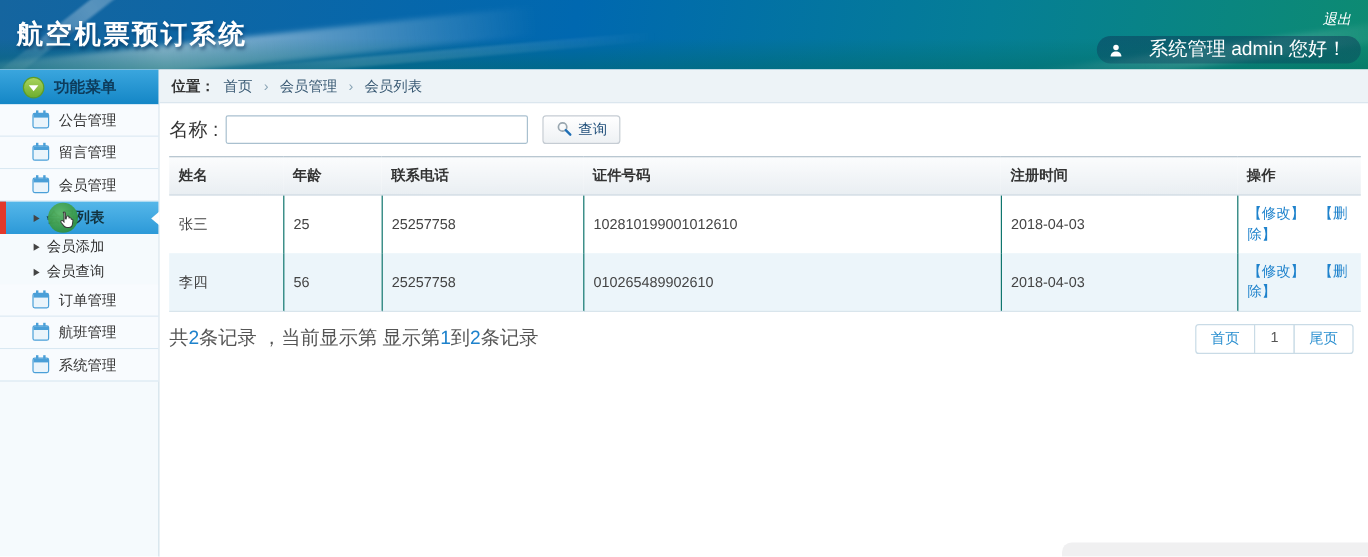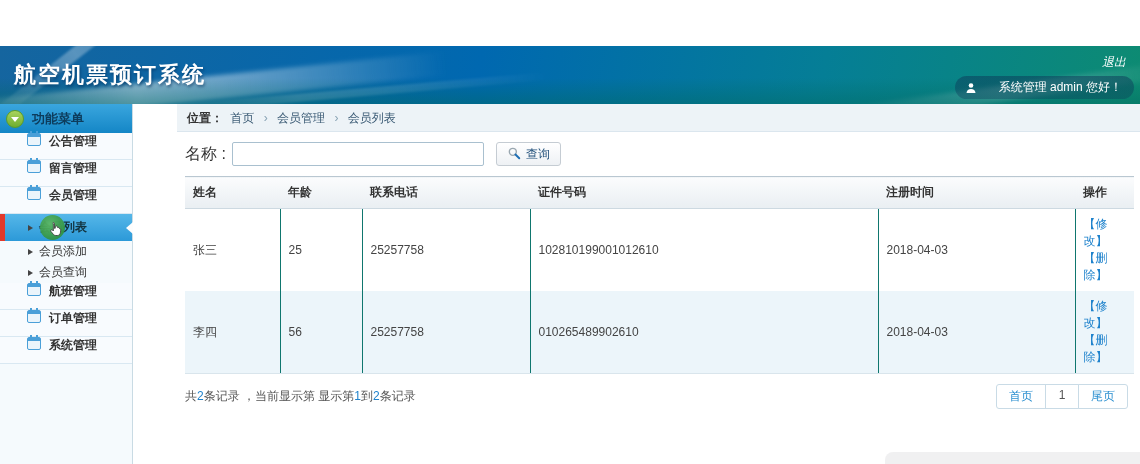--- a/index.html
+++ b/index.html
@@ -1,55 +1,55 @@
 <!DOCTYPE html>
 <html><head>
 <meta charset="utf-8">
 <style>
   * { margin:0; padding:0; box-sizing:border-box; }
   body { font-family: "Liberation Sans", "DejaVu Sans", sans-serif; background:#fff; }
   .app { position:relative; width:1140px; height:464px; overflow:hidden; background:#fff; }
 
   
   .banner { position:relative; height:58px; overflow:hidden;
-    background:linear-gradient(100deg,#15659f 0%,#0068b0 42%,#057e96 72%,#0d8b72 100%);margin-top:46px; }
+    background:linear-gradient(100deg,#15659f 0%,#0068b0 42%,#057e96 72%,#0d8b72 100%); }
   .banner::after { content:""; position:absolute; inset:0;
     background:linear-gradient(to bottom, rgba(255,255,255,0) 55%, rgba(0,105,95,.45) 100%); }
   .streak { position:absolute; pointer-events:none; }
   .s1 { left:-80px; top:28px; width:620px; height:24px; transform:rotate(-6deg);
     background:linear-gradient(to right, rgba(255,255,255,0), rgba(255,255,255,.55) 35%, rgba(255,255,255,0) 85%); filter:blur(2px); }
   .s2 { left:-60px; top:-18px; width:320px; height:12px; transform:rotate(-38deg);
     background:linear-gradient(to right, rgba(255,255,255,0), rgba(255,255,255,.5) 40%, rgba(255,255,255,0)); filter:blur(1px); opacity:.6; }
   .s3 { left:90px; top:46px; width:460px; height:8px; transform:rotate(-5deg);
     background:linear-gradient(to right, rgba(255,255,255,0), rgba(255,255,255,.4) 45%, rgba(255,255,255,0)); filter:blur(1px); opacity:.6; }
   .s4 { right:-40px; top:40px; width:360px; height:16px; transform:rotate(-8deg);
     background:linear-gradient(to right, rgba(255,255,255,0), rgba(255,255,255,.25) 50%, rgba(255,255,255,0)); filter:blur(2px); }
   .banner h1 { position:absolute; left:14px; top:14px; z-index:3; color:#fff; font-size:22px;
     letter-spacing:2px; font-weight:bold; text-shadow:1px 2px 3px rgba(0,40,80,.55); }
   .logout { position:absolute; right:14px; top:8px; z-index:3; color:#fff; font-size:12px; text-decoration:none;font-style:italic; }
   .user-pill { position:absolute; right:6px; top:30px; z-index:3; height:23px; padding:0 12px 0 10px;
     display:flex; align-items:center; gap:22px; border-radius:12px;
     background:linear-gradient(to bottom, rgba(12,55,88,.50), rgba(12,55,88,.35));
-    color:#fff; font-size:12px; }
+    color:#fff; font-size:16px; }
   .user-icon svg { display:block; }
 
   
   .page-body { display:flex; height:406px; }
 
   
   .sidebar { position:relative; width:133px; flex:0 0 133px; background:#f5fafd; border-right:1px solid #c9dbe4; }
-  .menu-head { height:29px; display:flex; align-items:center; gap:8px; padding-left:6px;
+  .menu-head { height:29px; display:flex; align-items:center; gap:8px; padding-left:19px;
     background:linear-gradient(to bottom,#3aa6de,#1486c6);
     color:#0d3c5c; font-size:13px; font-weight:bold; }
   .toggle-circle { width:18px; height:18px; border-radius:50%;
     background:linear-gradient(to bottom,#a9d35e,#6fae2e); border:1px solid #5d9c26;
     display:flex; align-items:center; justify-content:center; }
   .tri-down { width:0; height:0; border-left:4px solid transparent; border-right:4px solid transparent; border-top:5px solid #fff; margin-top:1px; }
-  .menu-item { height:27px; display:flex; padding-left:27px;
-    border-bottom:1px solid #d9e8f2; background:#f8fbfe; font-size:12px; font-weight:bold; color:#333; cursor:pointer; }
+  .menu-item { height:27px; display:flex; align-items:center; padding-left:27px;
+    border-bottom:1px solid #d9e8f2; background:#f8fbfe; font-size:12px; font-weight:normal; color:#333; cursor:pointer; }
   .cal-icon { position:relative; width:14px; height:13px; border:1px solid #4a9fd8; border-radius:2px;
     background:#eaf4fb; margin-right:8px; flex:0 0 14px; }
   .cal-icon::before { content:""; position:absolute; top:0; left:0; right:0; height:3px; background:#4a9fd8; }
   .cal-icon::after { content:""; position:absolute; top:-3px; left:2px; width:2px; height:3px;
     background:#4a9fd8; box-shadow:6px 0 0 #4a9fd8; }
   .submenu { background:#f5fafd; }
   .sub-item { position:relative; height:21px; display:flex; align-items:center; padding-left:28px;
     font-size:12px; color:#333; cursor:pointer; }
   .sub-arrow { width:0; height:0; border-top:3px solid transparent; border-bottom:3px solid transparent;
     border-left:5px solid #444; margin-right:6px; flex:0 0 5px; }
@@ -57,21 +57,21 @@
     background:linear-gradient(to bottom,#55b7e9,#2c99d8); }
   .red-bar { position:absolute; left:0; top:0; bottom:0; width:5px; background:#e2392b; }
   .notch { position:absolute; right:-1px; top:50%; margin-top:-6px; width:0; height:0;
     border-top:6px solid transparent; border-bottom:6px solid transparent; border-right:7px solid #fdfdfd; }
   .cursor-fx { position:absolute; left:40px; top:1px; width:25px; height:25px; z-index:5; pointer-events:none; }
   .cursor-circle { position:absolute; inset:0; border-radius:50%;
     background:radial-gradient(circle at 40% 35%, #5cb765, #2f9143 75%); opacity:.95; }
   .cursor-hand { position:absolute; left:7px; top:6px; }
 
   
-  .main { flex:1; background:#fff; position:relative;margin-left:44px; }
+  .main { flex:1; background:#fff; position:relative; }
   .breadcrumb { height:28px; line-height:28px; padding-left:10px; background:#edf3f7;
     border-bottom:1px solid #dbe6ee; font-size:12px; color:#3a5a74; }
   .breadcrumb .bc-prefix { font-weight:bold; color:#333; margin-right:4px; }
   .breadcrumb a { color:#3a5a74; text-decoration:none; }
   .breadcrumb .bc-sep { color:#8aa4b5; margin:0 6px; }
 
   .search-bar { display:flex; align-items:center; margin:9px 6px 0 8px; height:26px; }
   .search-bar label { font-size:16px; color:#333; margin-right:6px; }
   .search-input { width:252px; height:24px; border:1px solid #a9c0cf; border-radius:2px; padding:0 6px; font-size:12px; }
   .search-btn { margin-left:12px; display:flex; align-items:center; gap:5px; height:24px; padding:0 10px;
@@ -82,21 +82,21 @@
   table.member th { text-align:left; padding:7px 8px; color:#333; font-weight:bold;
     background:linear-gradient(to bottom,#fbfcfd,#e9eef2);
     border-top:1px solid #b9c7d1; border-bottom:1px solid #cdd9e1; }
   table.member td { padding:7px 8px; color:#444; border-right:1px solid #0f766e; }
   table.member td:last-child { border-right:none; }
   tr.row-alt td { background:#ecf5fa; }
   tr.row-last td { border-bottom:1px solid #d9e5ec; }
   .op-link { color:#1e82cc; text-decoration:none; margin-right:8px; }
 
   .table-footer { display:flex; justify-content:space-between; align-items:center; margin:10px 12px 0 8px; }
-  .records-info { font-size:12px; color:#555; }
+  .records-info { font-size:16px; color:#555; }
   .records-info .num { color:#1e82cc; }
   .pager { display:flex; }
   .pg { border:1px solid #c9dbe6; background:#fff; padding:3px 12px; font-size:12px; color:#2a8fd0;
     margin-left:-1px; cursor:pointer; }
   .pg.page { color:#555; min-width:34px; text-align:center; cursor:default; }
   .pg:first-child { border-radius:3px 0 0 3px; }
   .pg:last-child { border-radius:0 3px 3px 0; }
 
   .bottom-strip { position:absolute; right:0; bottom:0; width:255px; height:12px;
     background:#ededee; border-radius:8px 0 0 0; opacity:.85; }
@@ -167,25 +167,25 @@
           <span>会员添加</span>
         </div>
         <div class="sub-item">
           <span class="sub-arrow"></span>
           <span>会员查询</span>
         </div>
       </div>
 
       <div class="menu-item">
         <span class="cal-icon"></span>
+        <span>订单管理</span>
+      </div>
+      <div class="menu-item">
+        <span class="cal-icon"></span>
         <span>航班管理</span>
-      </div>
-      <div class="menu-item">
-        <span class="cal-icon"></span>
-        <span>订单管理</span>
       </div>
       <div class="menu-item">
         <span class="cal-icon"></span>
         <span>系统管理</span>
       </div>
     </aside>
 
     <main class="main">
 
       <div class="breadcrumb">

